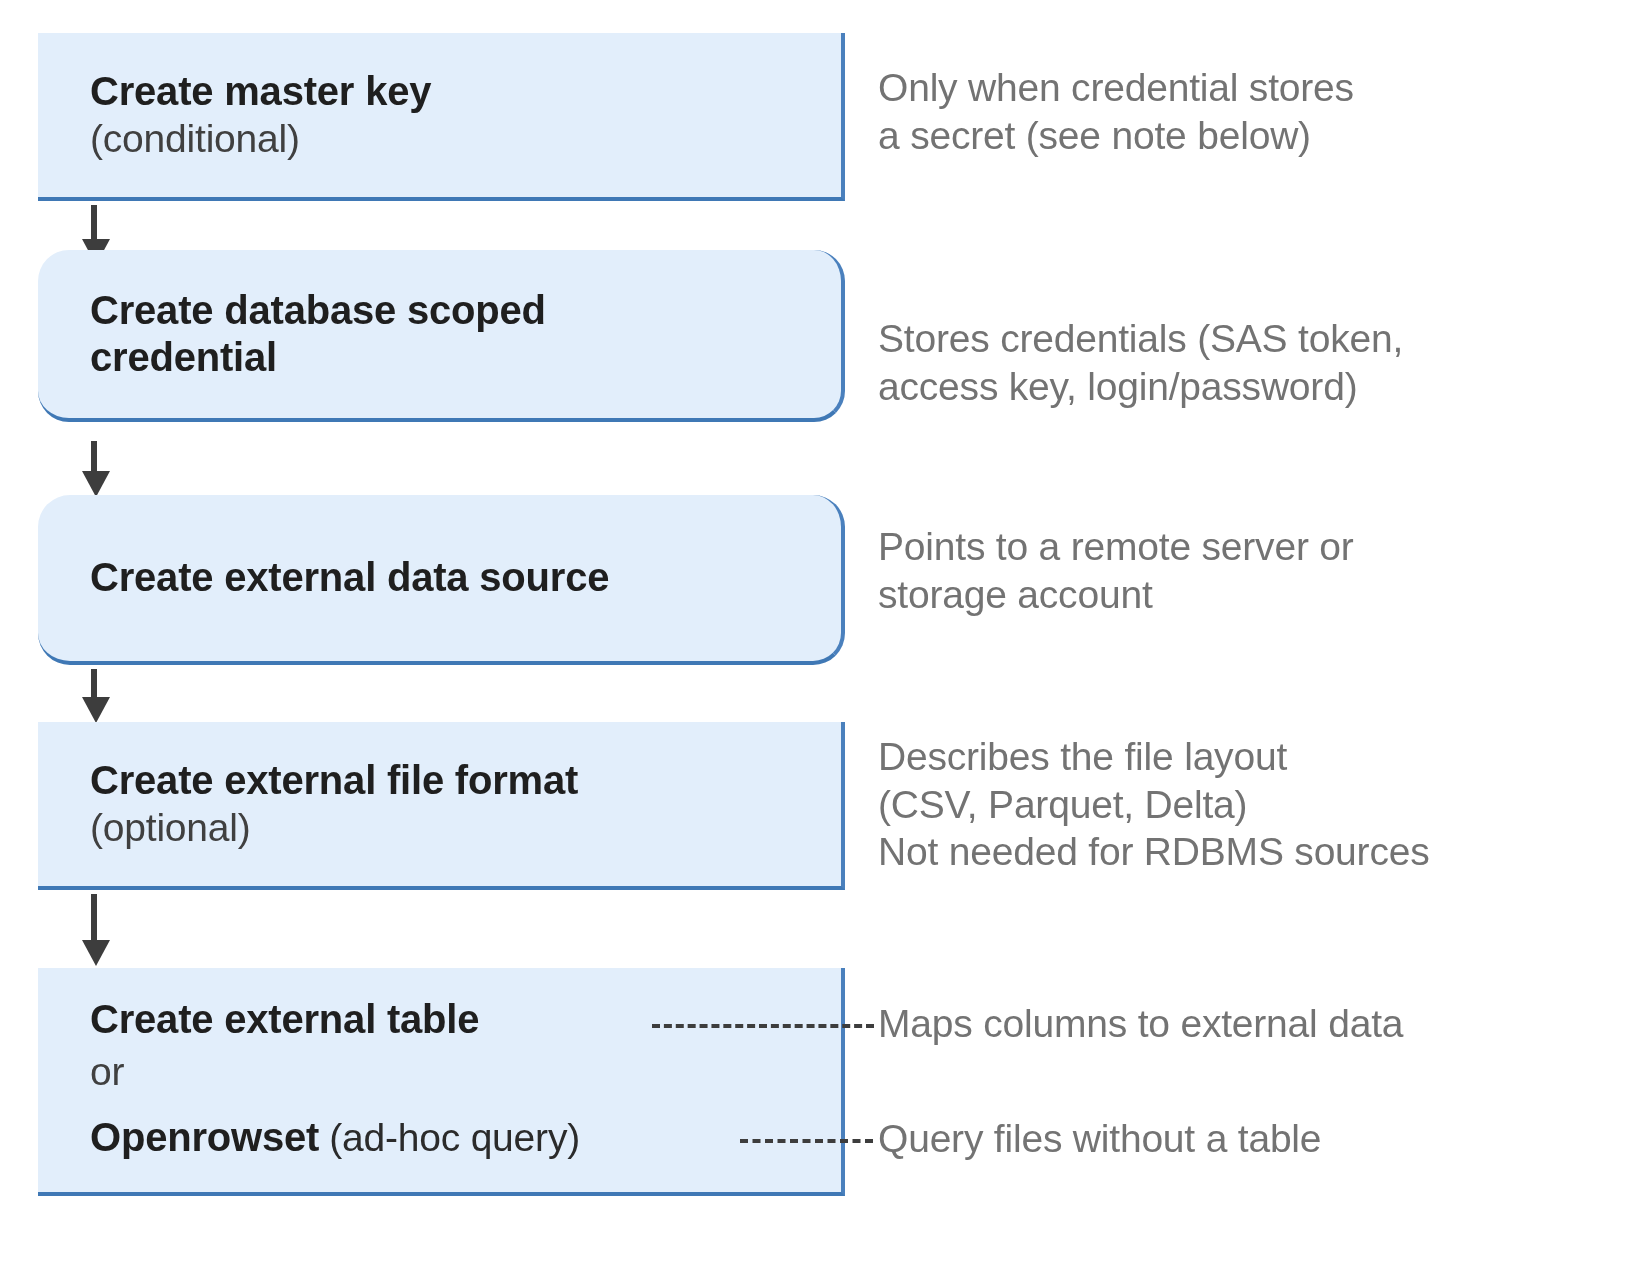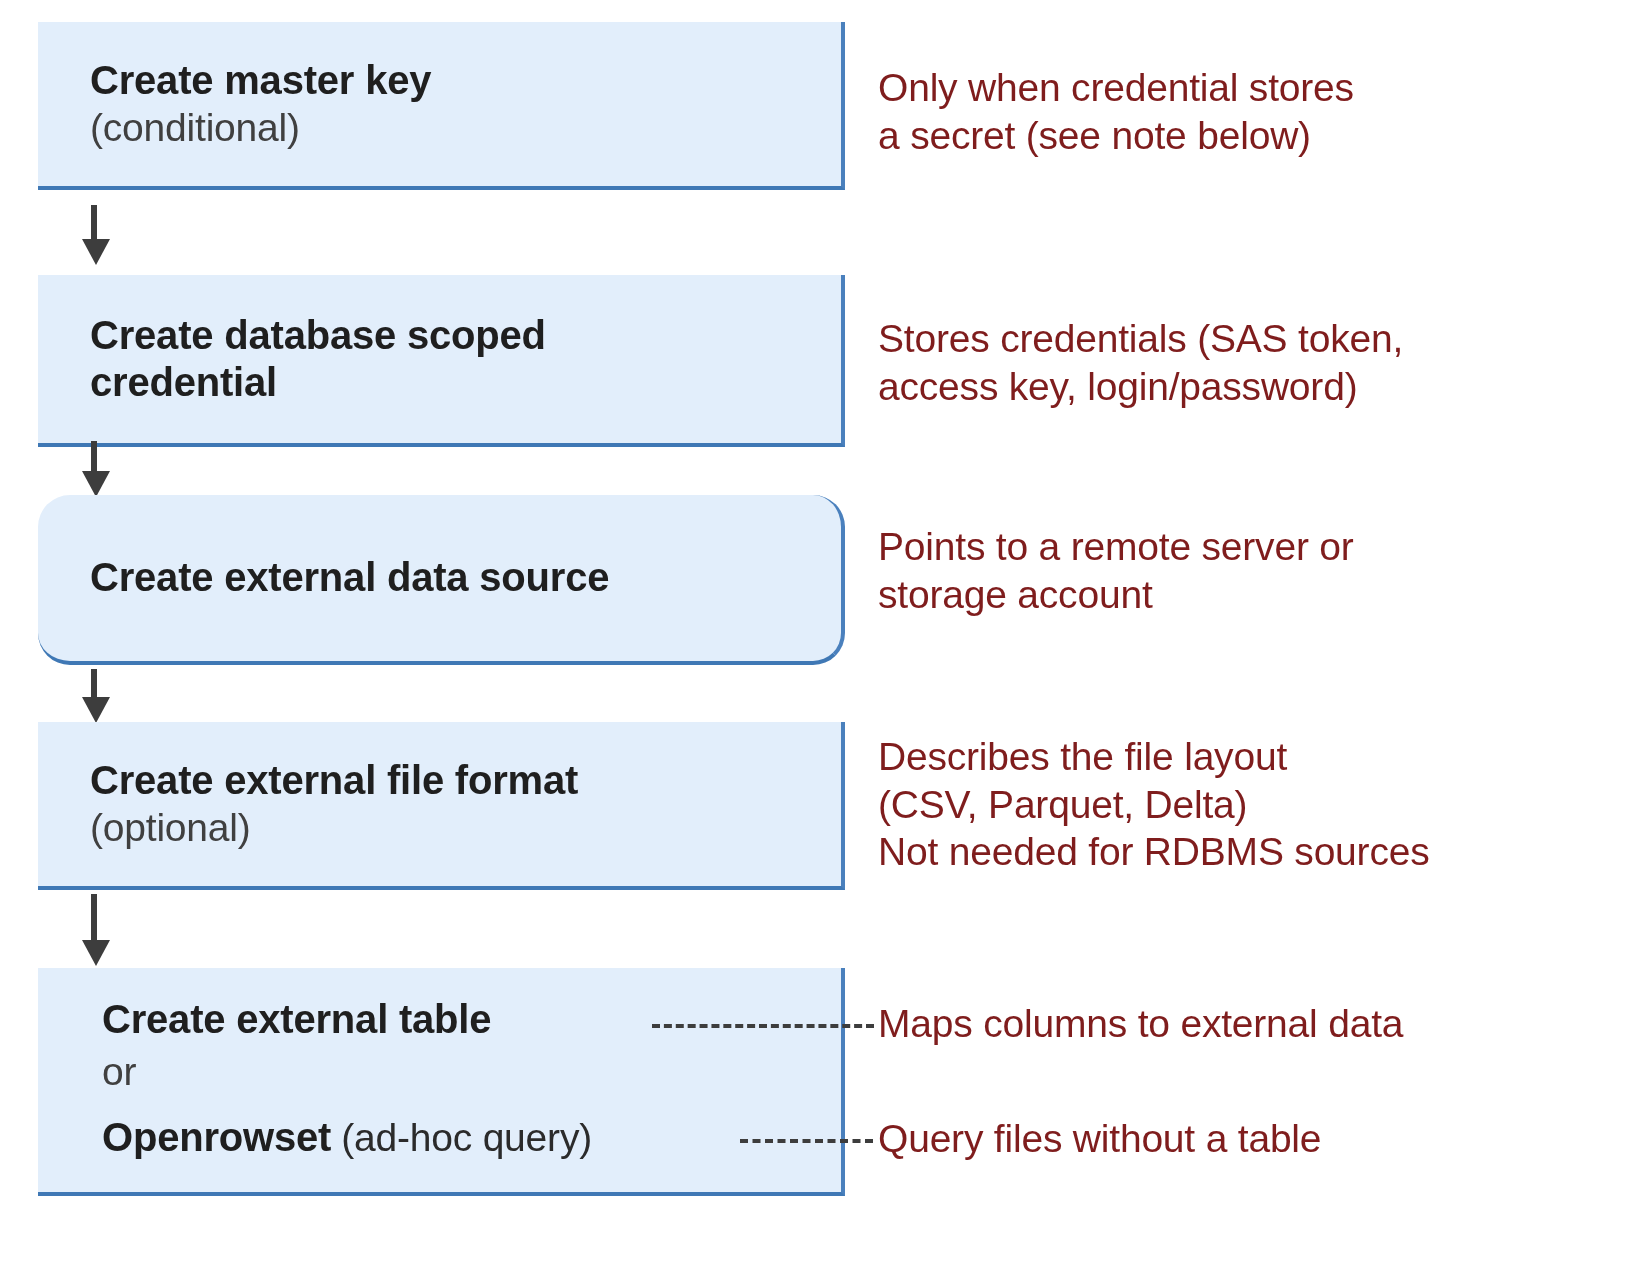--- a/index.html
+++ b/index.html
@@ -54,21 +54,21 @@
     letter-spacing: -0.2px;
   }
 
   
   .note {
     position: absolute;
     left: 878px;
     width: 740px;
     font-size: 39px;
     line-height: 1.22;
-    color: #7f1d1d;
+    color: #737373;
     letter-spacing: -0.2px;
   }
   .note div { white-space: nowrap; }
 
   
   .arrow {
     position: absolute;
     left: 82px;
     width: 24px;
   }
@@ -113,35 +113,35 @@
     color: #2b2b2b;
     letter-spacing: -0.2px;
     margin-left: 10px;
   }
 </style>
 </head>
 <body>
 
 <div id="diagram">
 
-  <div class="step-box" style="top:22px; height:168px;">
+  <div class="step-box" style="top:33px; height:168px;">
     <div class="step-title">Create master key</div>
     <div class="step-sub">(conditional)</div>
   </div>
   <div class="note" style="top:64px;">
     <div>Only when credential stores</div>
     <div>a secret (see note below)</div>
   </div>
 
   <div class="arrow" style="top:205px; height:60px;">
     <div class="shaft" style="height:38px;"></div>
     <div class="head" style="top:34px;"></div>
   </div>
 
-  <div class="step-box" style="top:275px; height:172px;">
+  <div class="step-box" style="top:250px; height:172px;border-radius:31px;">
     <div class="step-title">Create database scoped</div>
     <div class="step-title">credential</div>
   </div>
   <div class="note" style="top:297px;margin-top:18px;">
     <div>Stores credentials (SAS token,</div>
     <div>access key, login/password)</div>
   </div>
 
   <div class="arrow" style="top:441px; height:56px;">
     <div class="shaft" style="height:34px;"></div>
@@ -169,21 +169,21 @@
     <div>Describes the file layout</div>
     <div>(CSV, Parquet, Delta)</div>
     <div>Not needed for RDBMS sources</div>
   </div>
 
   <div class="arrow" style="top:894px; height:72px;">
     <div class="shaft" style="height:50px;"></div>
     <div class="head" style="top:46px;"></div>
   </div>
 
-  <div class="step-box" style="top:968px; height:228px; padding-left:12px; justify-content:flex-start;">
+  <div class="step-box" style="top:968px; height:228px; padding-left:0; justify-content:flex-start;">
     <div style="margin-top:28px; padding-left:52px;">
       <div class="step-title">Create external table</div>
       <div class="step-sub" style="margin-top:6px;">or</div>
       <div class="inline-row" style="margin-top:20px;">
         <span class="lead-bold">Openrowset</span>
         <span class="lead-reg">(ad-hoc query)</span>
       </div>
     </div>
   </div>
 

